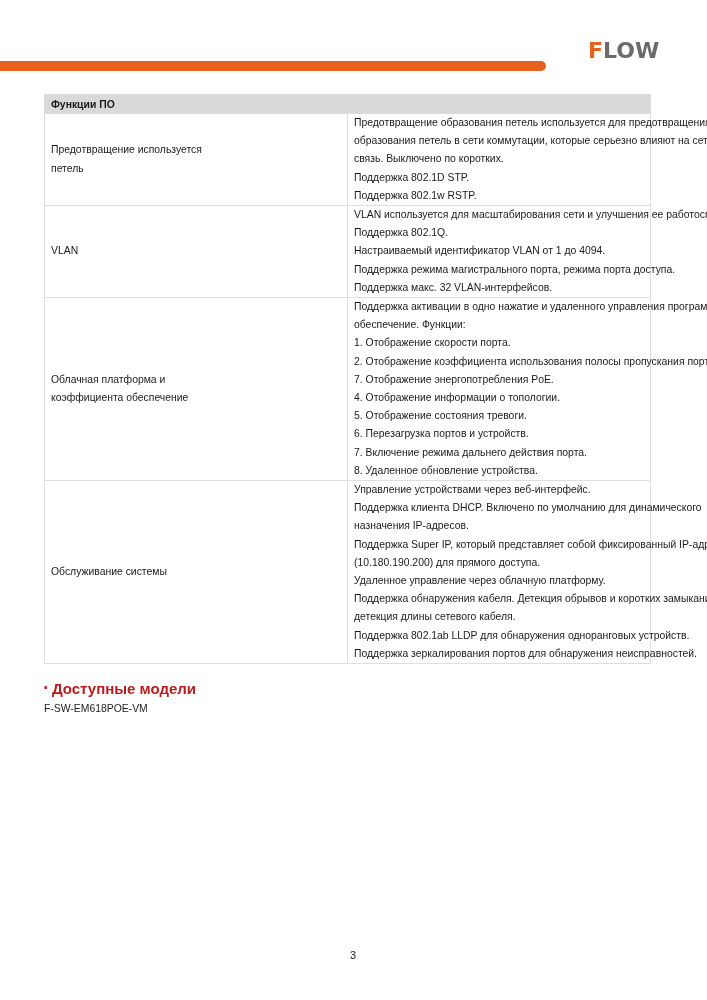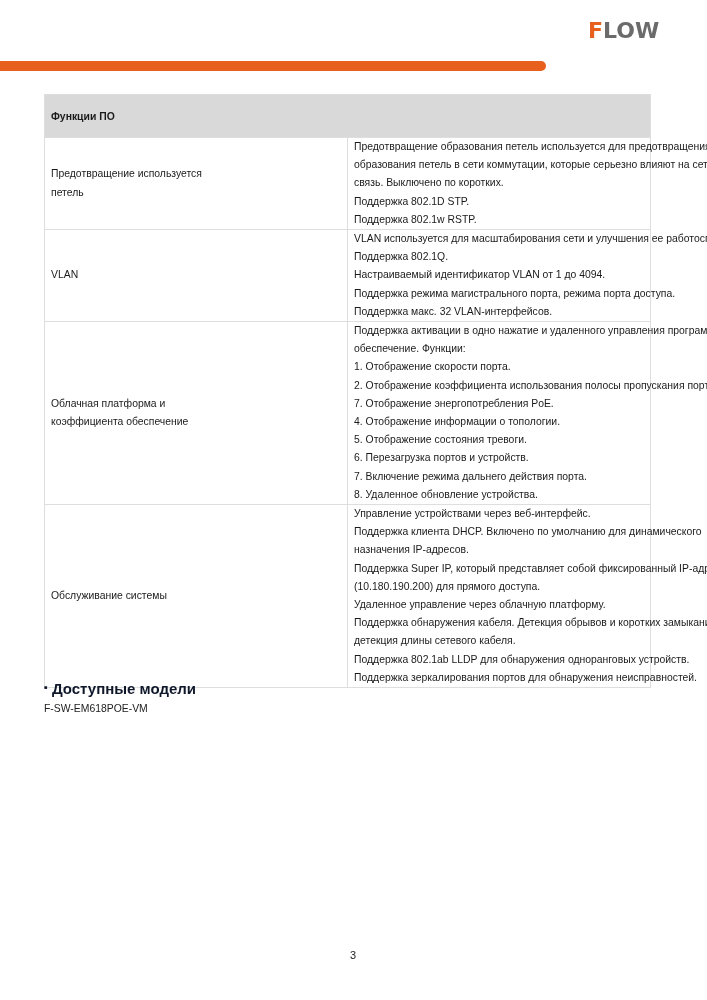--- a/index.html
+++ b/index.html
@@ -1,45 +1,45 @@
 <!DOCTYPE html>
 <html><head>
 <meta charset="utf-8">
 <style>
   html, body { margin: 0; padding: 0; }
   body {
     width: 707px; height: 1000px; background: #ffffff; position: relative; overflow: hidden;
     font-family: "Liberation Sans", "DejaVu Sans", sans-serif; color: #1a1a1a;
   }
   .logo {
-    position: absolute; left: 588px; top: 20px; height: 22px;
+    position: absolute; left: 588px; top: 40px; height: 22px;
     font-family: "DejaVu Sans", "Liberation Sans", sans-serif;
     font-weight: bold; font-size: 22px; letter-spacing: 0px; line-height: 22px;
     color: #6b6b6b;
   }
   .logo .f { color: #e8601e; }
   .orange-bar {
     position: absolute; left: 0; top: 61px; width: 546px; height: 10px;
     background: #e8601e; border-radius: 0 5px 5px 0;
   }
   table.spec {
     position: absolute; left: 44px; top: 94px; width: 607px;
     border-collapse: collapse; table-layout: fixed; font-size: 10.4px;
   }
   table.spec td, table.spec th {
-    border: 1px solid #dedede; padding: 12px 6px; vertical-align: middle; text-align: left;
+    border: 1px solid #dedede; padding: 0 6px; vertical-align: middle; text-align: left;
   }
   table.spec th {
     background: #d9d9d9; font-weight: bold; height: 18px; font-size: 10.4px;
   }
   table.spec td.label { width: 161px; line-height: 18.2px; }
   table.spec td.desc { line-height: 18.2px; padding-top: 0; padding-bottom: 0; }
   .desc .line { display: block; white-space: nowrap; }
   .section-title {
-    position: absolute; left: 44px; top: 680px; font-size: 15px; font-weight: bold; color: #0f172a;
+    position: absolute; left: 44px; top: 680px; font-size: 15px; font-weight: bold; color: #b91c1c;
   }
   .section-title .bullet { font-size: 11px; vertical-align: 3px; margin-right: 4px; }
   .model {
     position: absolute; left: 44px; top: 703px; font-size: 10.4px; color: #222; text-align: center;
   }
   .page-number {
     position: absolute; left: 350px; top: 949px; font-size: 11px; color: #222;
   }
 </style>
 </head>

